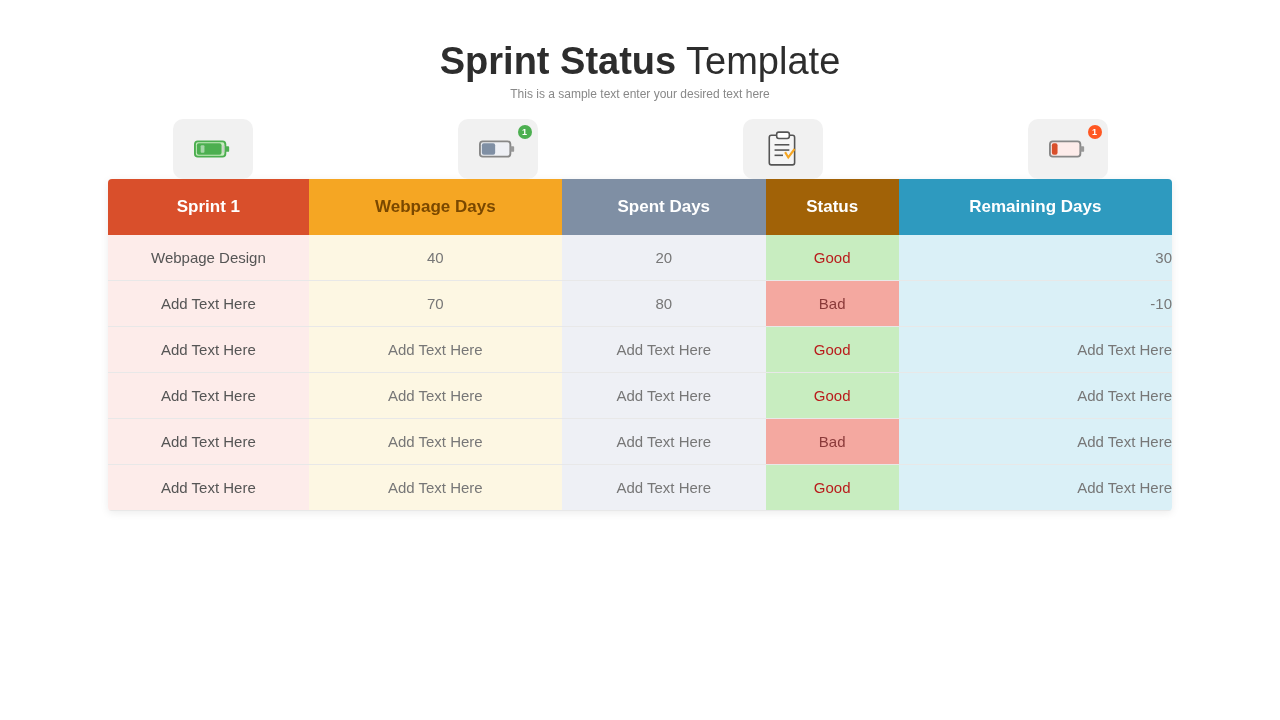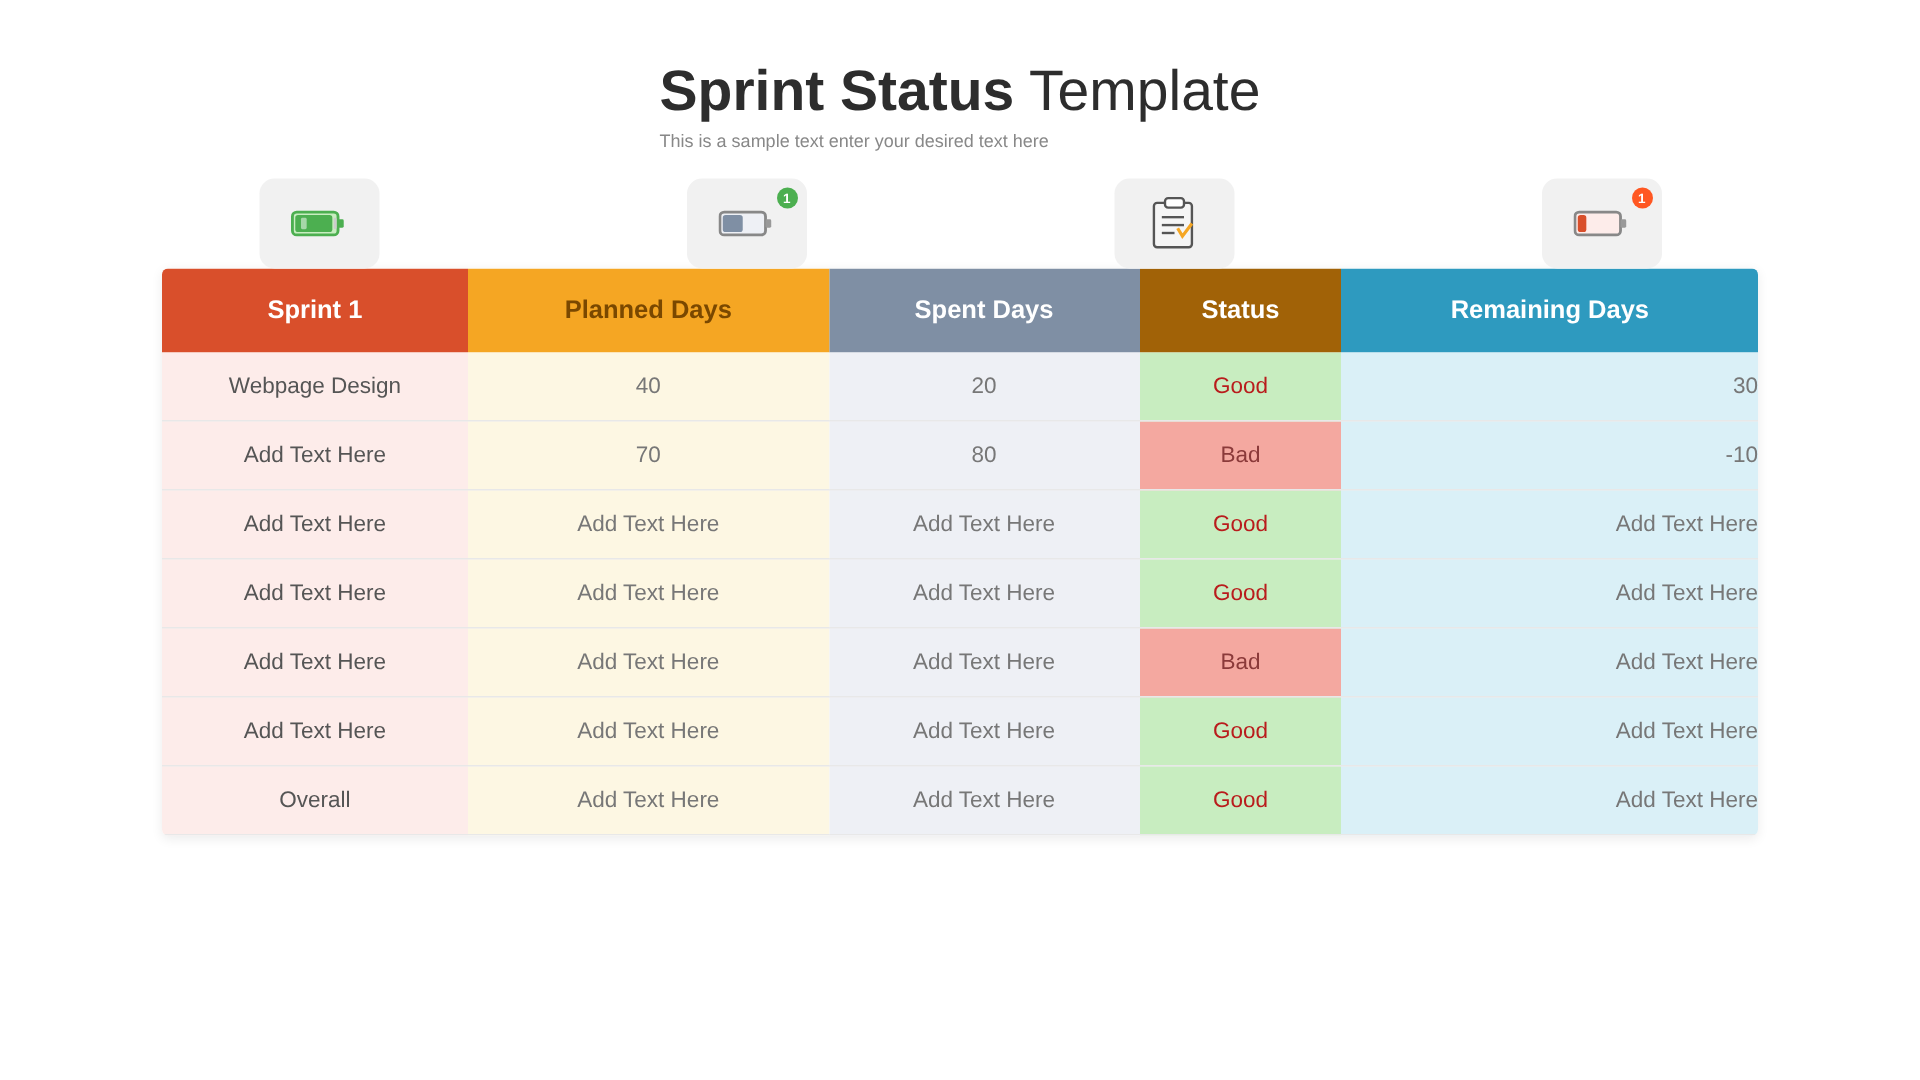--- a/index.html
+++ b/index.html
@@ -10,21 +10,21 @@
       height: 720px;
       overflow: hidden;
       display: flex;
       flex-direction: column;
       align-items: center;
       justify-content: flex-start;
       padding-top: 40px;
     }
 
     .title-section {
-      text-align: left;
+      text-align: center;
       margin-bottom: 18px;
     }
 
     .title-section h1 {
       font-size: 38px;
       color: #2d2d2d;
       font-weight: 400;
     }
 
     .title-section h1 span.bold {
@@ -173,21 +173,21 @@
     </svg>
     <div class="badge badge-orange">1</div>
   </div>
 </div>
 
 <div class="table-container">
   <table>
     <thead>
       <tr>
         <th class="col-sprint">Sprint 1</th>
-        <th class="col-planned">Planned Days</th>
+        <th class="col-planned">Webpage Days</th>
         <th class="col-spent">Spent Days</th>
         <th class="col-status">Status</th>
         <th class="col-remaining">Remaining Days</th>
       </tr>
     </thead>
     <tbody id="table-body">
     <tr>
       <td class="col-sprint">Webpage Design</td>
       <td class="col-planned">40</td>
       <td class="col-spent">20</td>
@@ -222,22 +222,15 @@
       <td class="col-status-bad">Bad</td>
       <td class="col-remaining">Add Text Here</td>
     </tr>
         <tr>
       <td class="col-sprint">Add Text Here</td>
       <td class="col-planned">Add Text Here</td>
       <td class="col-spent">Add Text Here</td>
       <td class="col-status-good">Good</td>
       <td class="col-remaining">Add Text Here</td>
     </tr>
-        <tr>
-      <td class="col-sprint">Overall</td>
-      <td class="col-planned">Add Text Here</td>
-      <td class="col-spent">Add Text Here</td>
-      <td class="col-status-good">Good</td>
-      <td class="col-remaining">Add Text Here</td>
-    </tr>
       </tbody>
   </table>
 </div>
 
 </body></html>

